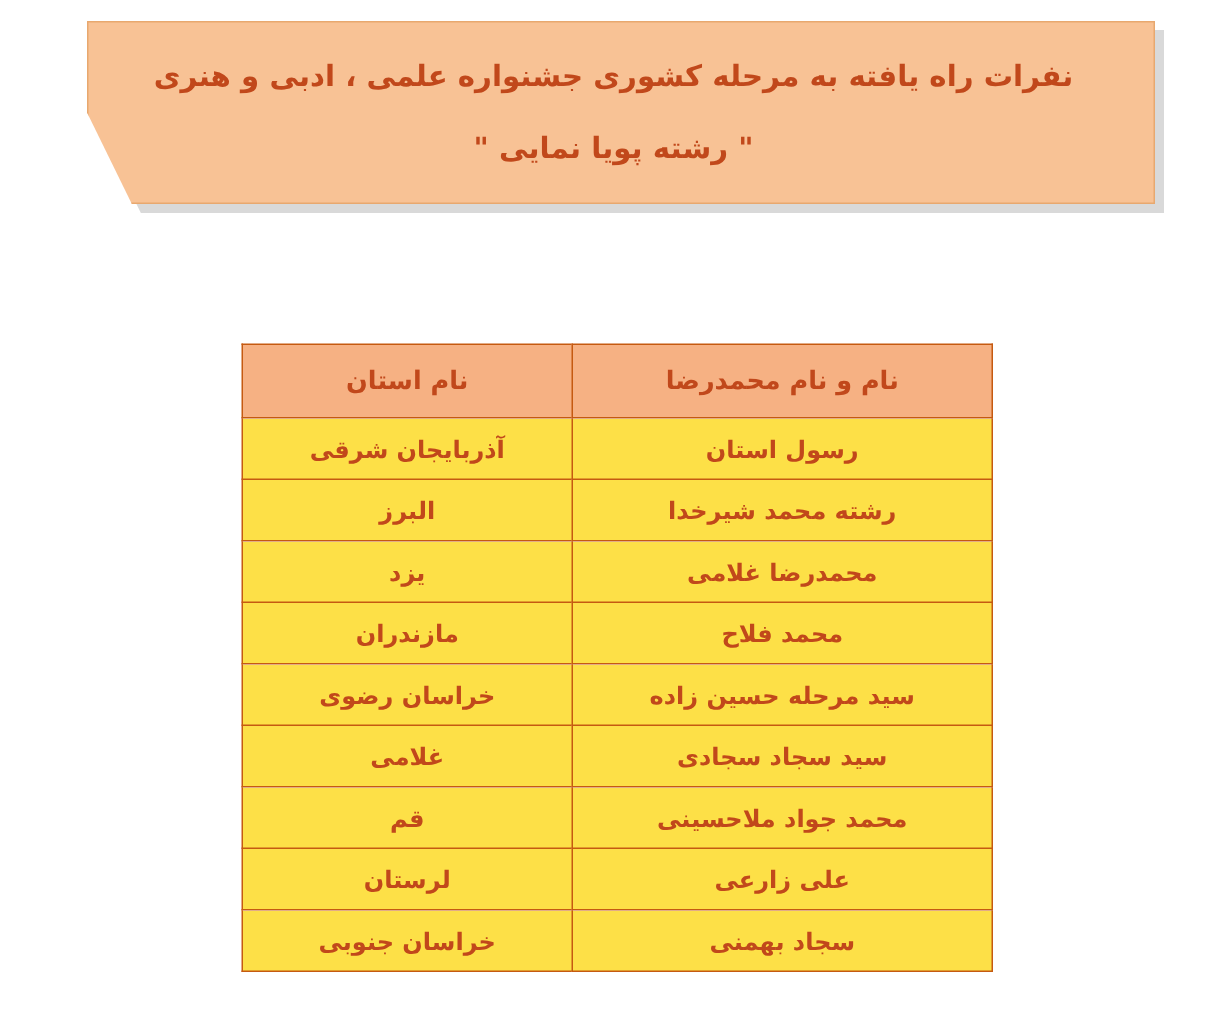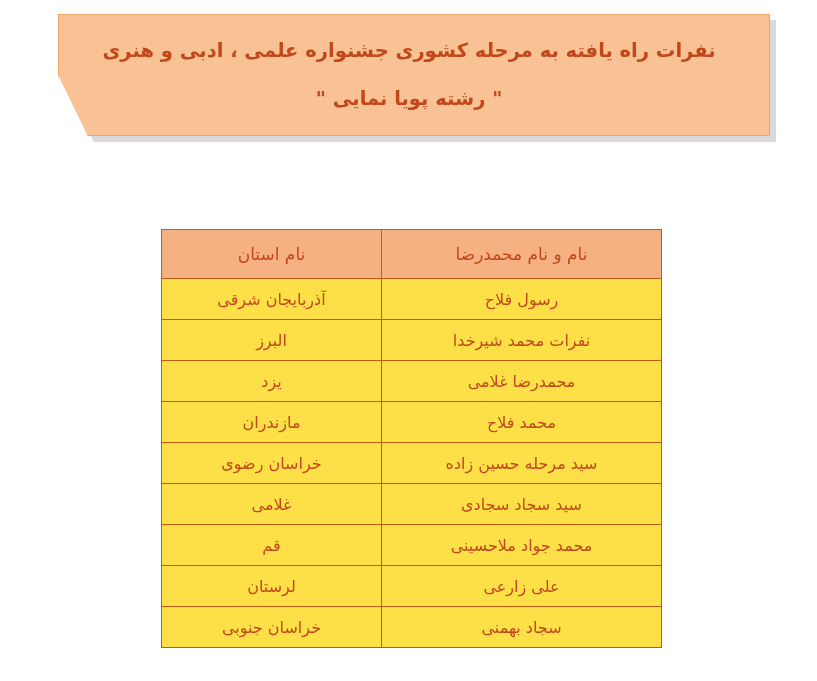--- a/index.html
+++ b/index.html
@@ -72,21 +72,21 @@
     table-layout: fixed;
     direction: rtl;
   }
   table.people th,
   table.people td {
     border: 1px solid #c55a11;
     height: 40px;
     text-align: center;
     vertical-align: middle;
     font-size: 16px;
-    font-weight: normal;
+    font-weight: bold;
     color: #c1481b;
     padding: 0 6px;
     white-space: nowrap;
     overflow: hidden;
     margin-top: 24px;
   }
   table.people th {
     background: #f6b183;
     font-size: 17px;
     height: 48px;
@@ -115,25 +115,25 @@
       <col class="c-prov">
     </colgroup>
     <thead>
       <tr>
         <th>نام و نام محمدرضا</th>
         <th>نام استان</th>
       </tr>
     </thead>
     <tbody>
         <tr>
-          <td>رسول فلاح</td>
+          <td>رسول استان</td>
           <td>آذربایجان شرقی</td>
         </tr>
         <tr>
-          <td>نفرات محمد شیرخدا</td>
+          <td>رشته محمد شیرخدا</td>
           <td>البرز</td>
         </tr>
         <tr>
           <td>محمدرضا غلامی</td>
           <td>یزد</td>
         </tr>
         <tr>
           <td>محمد فلاح</td>
           <td>مازندران</td>
         </tr>

